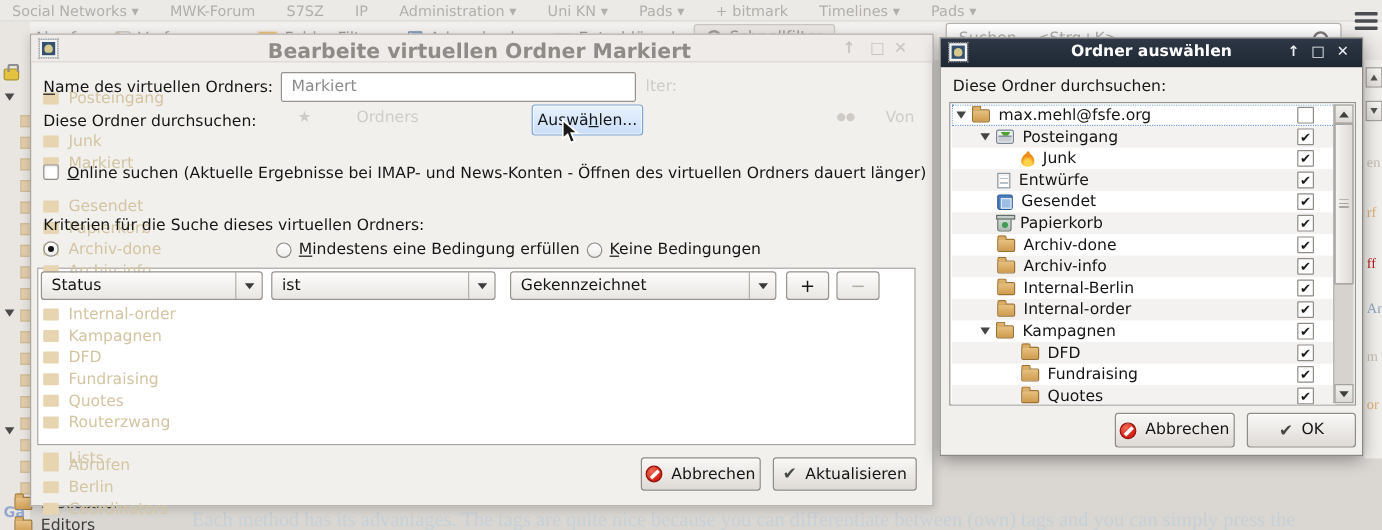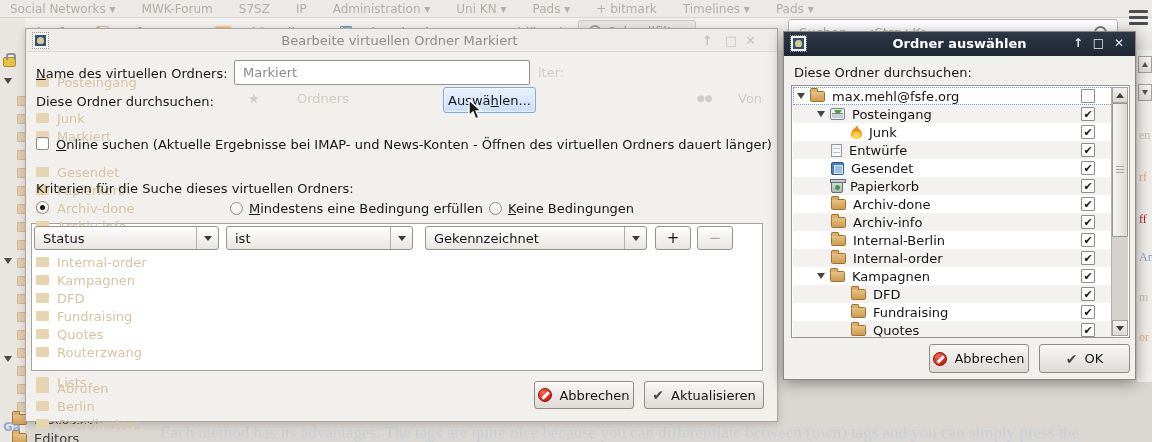--- a/index.html
+++ b/index.html
@@ -55,21 +55,21 @@
   .gtk-select{position:absolute;height:24px;background:linear-gradient(#fdfdfc,#e9e6e2);border:1px solid #96938e;border-radius:3px;display:flex;align-items:center;font-size:13px;padding-left:8px;z-index:6}
   .sel-arrow{position:absolute;right:0;top:0;bottom:0;width:22px;border-left:1px solid #b3b0ab;display:flex;align-items:center;justify-content:center}
   .sel-arrow::after{content:"";border-left:4px solid transparent;border-right:4px solid transparent;border-top:5px solid #3a3a3a}
   .stamp{flex:none;width:15px;height:15px;background:#33506e;border:2px solid #f2f2f2;outline:1px dotted #9a9a9a;position:relative}
   .stamp::after{content:"";position:absolute;left:2px;top:2px;width:7px;height:7px;background:#d7c98e;border-radius:50% 50% 40% 40%}
 
   
   .dlg1{position:absolute;left:25px;top:28px;width:753px;height:394px;background:#f2f0ed;border:1px solid #aaa7a2;box-shadow:0 2px 8px rgba(0,0,0,.18);z-index:10}
   .dlg1 .tbar{position:absolute;left:0;top:0;right:0;height:23px;background:rgba(236,234,231,.8);border-bottom:1px solid #dcd9d5}
   .dlg1 .stamp{position:absolute;left:7px;top:4px}
-  .dlg1 .ttl{position:absolute;left:0;right:4px;top:4px;text-align:center;font-size:13px;font-weight:normal;color:#8f8c88}
+  .dlg1 .ttl{position:absolute;left:0;right:4px;top:4px;text-align:center;font-size:17px;font-weight:bold;color:#8f8c88}
   .wctl{position:absolute;font-size:13px;font-weight:bold;line-height:1;cursor:default}
   .dlg1 .wctl{top:5px;color:#c8c5c1}
   .fld-label{position:absolute;font-size:13px;color:#161616;z-index:5}
   .name-input{position:absolute;left:208px;top:31px;width:296px;height:25px;background:#fff;border:1px solid #96938e;border-radius:2px;font-size:13px;color:#8a8a8a;display:flex;align-items:center;padding:0 8px;z-index:5}
   .choose-btn{position:absolute;left:417px;top:58px;width:93px;height:26px;background:linear-gradient(#e8f2fd,#cadef9);border:1px solid #7fa7da;border-radius:3px;box-shadow:inset 0 0 0 1px rgba(255,255,255,.55);font-size:13px;display:flex;align-items:center;justify-content:center;z-index:6}
   .online-row{position:absolute;left:10px;top:108px;display:flex;gap:7px;z-index:5}
   .radio-grp{position:absolute;top:172px;display:flex;gap:6px;align-items:center;z-index:5}
   .panel{position:absolute;left:5px;top:194px;width:732px;height:148px;background:#fff;border:1px solid #a6a39e}
   .sm-btn{position:absolute;top:197px;width:36px;height:24px;background:linear-gradient(#fdfdfc,#e9e6e2);border:1px solid #96938e;border-radius:3px;display:flex;align-items:center;justify-content:center;font-size:15px;z-index:6}
   .sm-btn.dis{color:#b0ada8}

